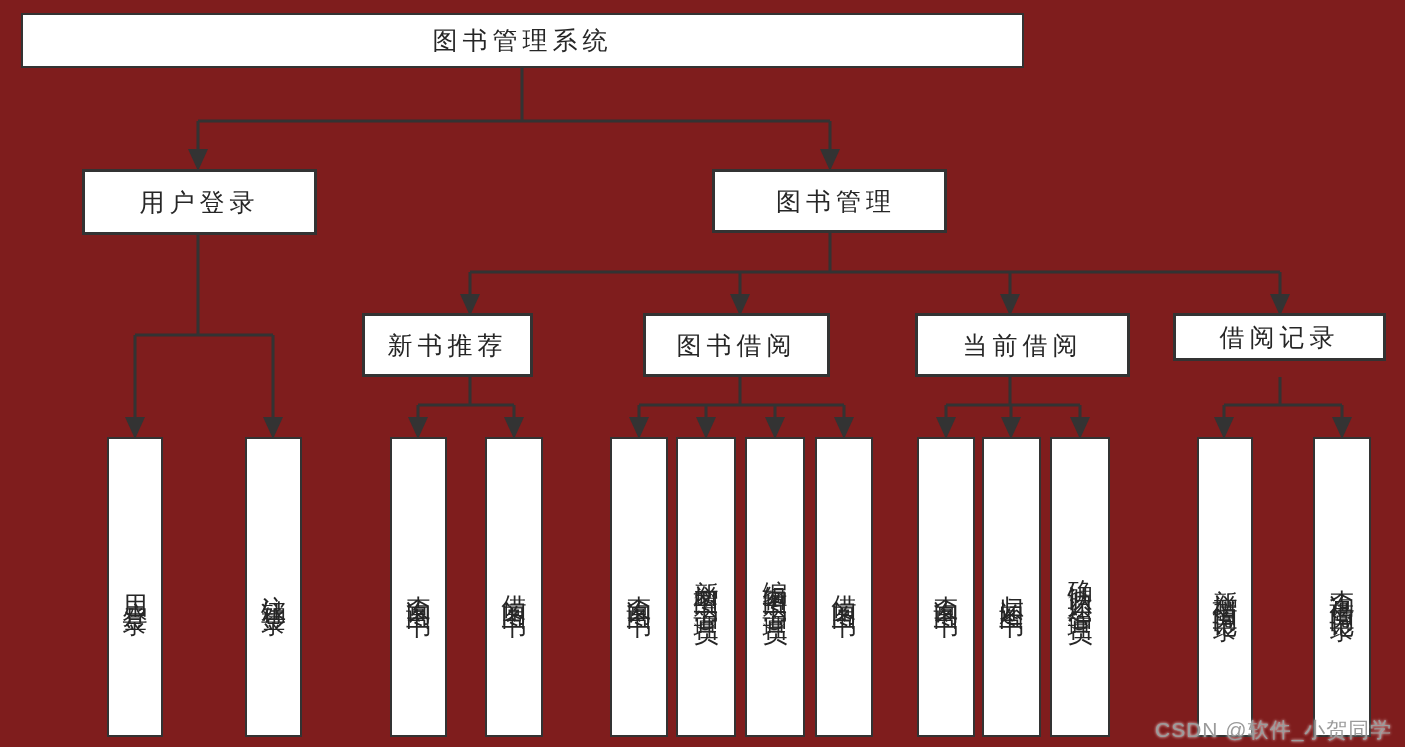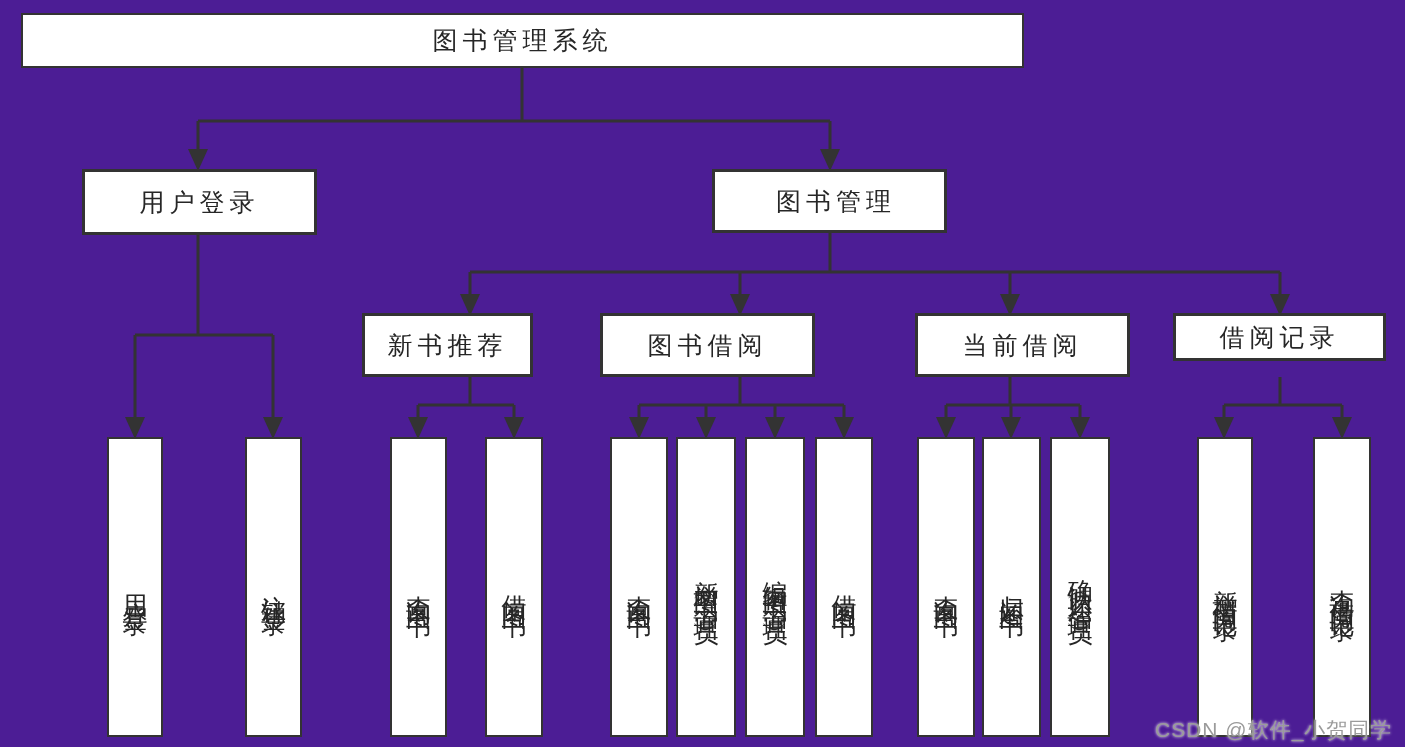--- a/index.html
+++ b/index.html
@@ -1,20 +1,20 @@
 <!DOCTYPE html>
 <html><head>
 <meta charset="utf-8">
 <style>
   html, body { margin: 0; padding: 0; background: #ffffff; }
   .canvas {
     position: relative;
     width: 1405px;
     height: 747px;
-    background: #4c1d95;
+    background: #7f1d1d;
     font-family: "Liberation Sans", "DejaVu Sans", sans-serif;
     overflow: hidden;
   }
   svg.connectors {
     position: absolute;
     left: 0; top: 0;
     width: 1405px; height: 747px;
   }
   .box {
     position: absolute;
@@ -91,21 +91,21 @@
       <polygon points="1332,417 1352,417 1342,439"></polygon>
     </g>
   </svg>
 
   <div class="box h-box root-box" style="left:21px; top:13px; width:1003px; height:55px;">图书管理系统</div>
 
   <div class="box h-box" style="left:82px; top:169px; width:235px; height:66px;">用户登录</div>
   <div class="box h-box" style="left:712px; top:169px; width:235px; height:64px;padding-left:13px;">图书管理</div>
 
   <div class="box h-box" style="left:362px; top:313px; width:171px; height:64px;">新书推荐</div>
-  <div class="box h-box" style="left:600px; top:313px; width:215px; height:64px;">图书借阅</div>
+  <div class="box h-box" style="left:643px; top:313px; width:187px; height:64px;">图书借阅</div>
   <div class="box h-box" style="left:915px; top:313px; width:215px; height:64px;">当前借阅</div>
   <div class="box h-box" style="left:1173px; top:313px; width:213px; height:48px;">借阅记录</div>
 
   <div class="box leaf" style="left:107px; top:437px; width:56px; height:300px;">用户登录</div>
   <div class="box leaf" style="left:245px; top:437px; width:57px; height:300px;">注销登录</div>
 
   <div class="box leaf" style="left:390px; top:437px; width:57px; height:300px;">查询图书</div>
   <div class="box leaf" style="left:485px; top:437px; width:58px; height:300px;">借阅图书</div>
 
   <div class="box leaf" style="left:610px; top:437px; width:58px; height:300px;">查询图书</div>

